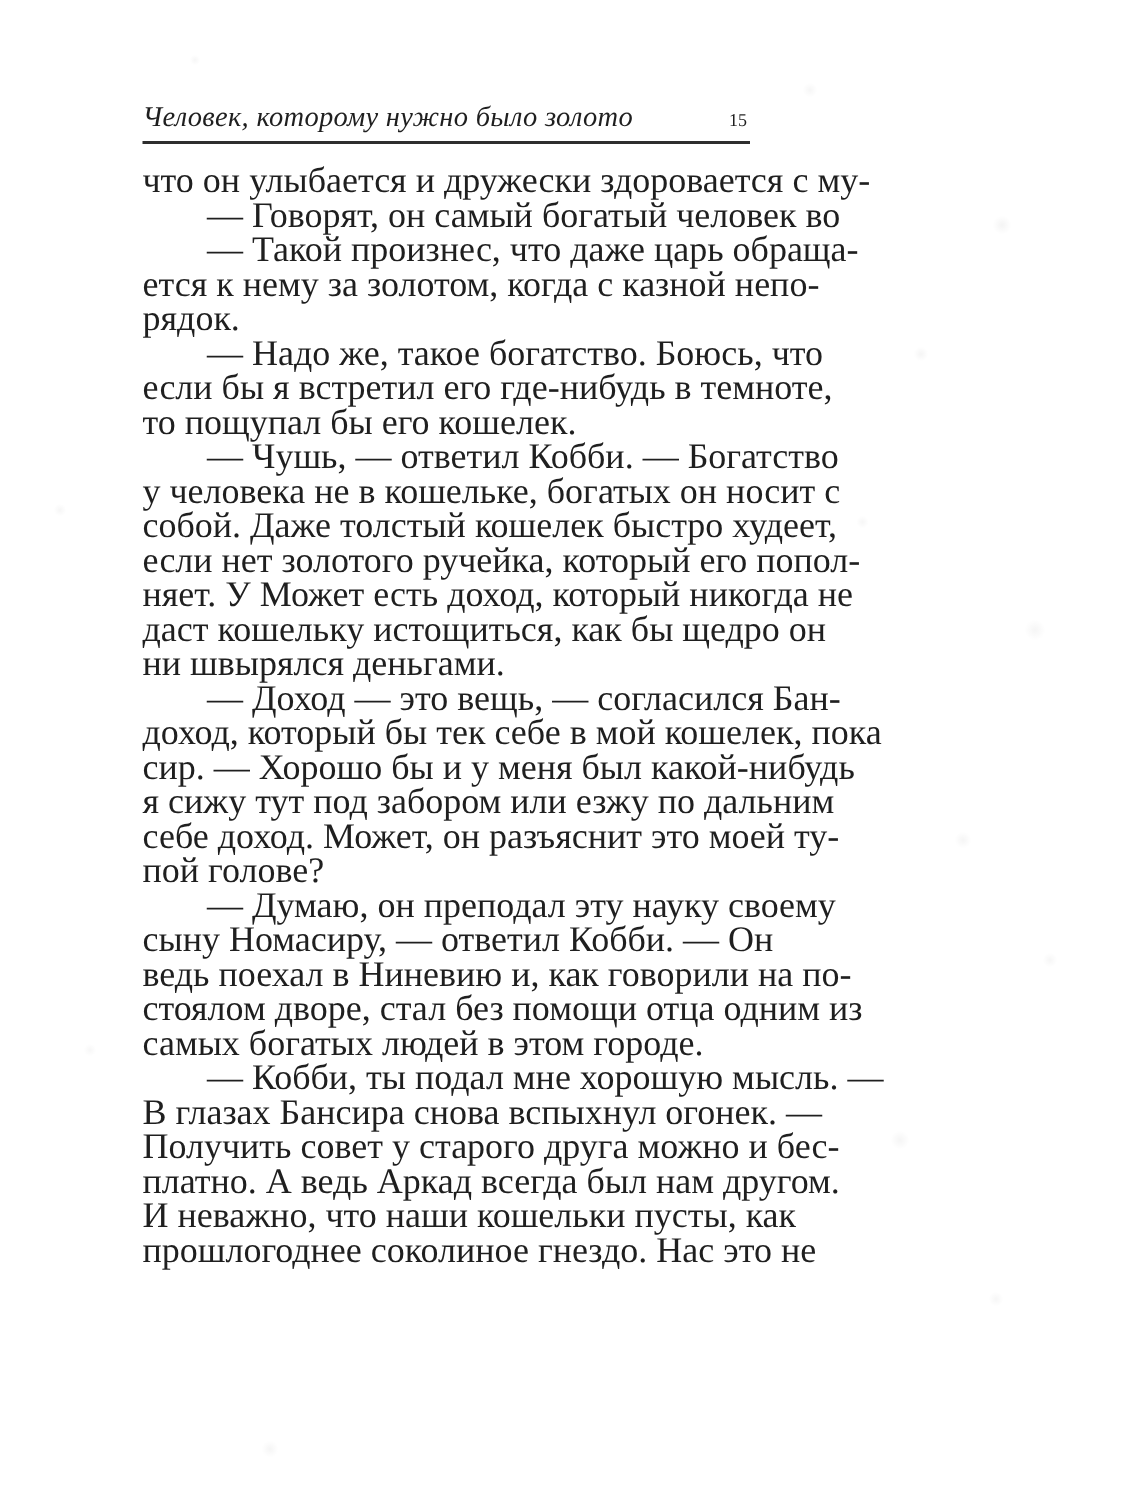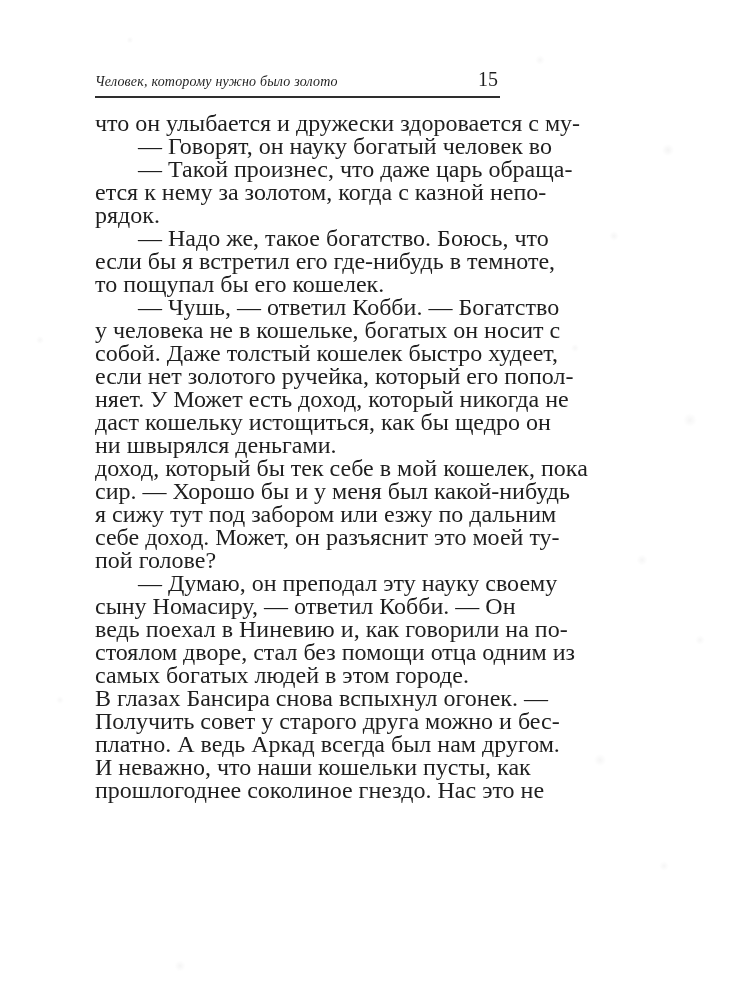--- a/index.html
+++ b/index.html
@@ -52,27 +52,27 @@
     display: flex;
     justify-content: space-between;
     align-items: baseline;
     border-bottom: 2px solid #2e2e2e;
     padding-bottom: 3px;
     margin-bottom: 14px;
   }
 
   .running-title {
     font-style: italic;
-    font-size: 14px;
+    font-size: 19px;
     line-height: 22px;
     letter-spacing: 0.2px;
   }
 
   .page-number {
-    font-size: 20px;
+    font-size: 12px;
     line-height: 22px;
     padding-right: 2px;
   }
 
   .page-body {
     width: 405px;
   }
 
   .paragraph {  }
 
@@ -106,21 +106,21 @@
       <span class="running-title">Человек, которому нужно было золото</span>
       <span class="page-number">15</span>
     </div>
 
     <div class="page-body">
 
     <div class="paragraph">
           <div class="line">что он улыбается и дружески здоровается с му-</div>
         </div>
         <div class="paragraph">
-          <div class="line indent">— Говорят, он науку богатый человек во</div>
+          <div class="line indent">— Говорят, он самый богатый человек во</div>
         </div>
         <div class="paragraph">
           <div class="line indent">— Такой произнес, что даже царь обраща-</div>
           <div class="line">ется к нему за золотом, когда с казной непо-</div>
           <div class="line para-end">рядок.</div>
         </div>
         <div class="paragraph">
           <div class="line indent">— Надо же, такое богатство. Боюсь, что</div>
           <div class="line">если бы я встретил его где-нибудь в темноте,</div>
           <div class="line para-end">то пощупал бы его кошелек.</div>
@@ -128,34 +128,36 @@
         <div class="paragraph">
           <div class="line indent">— Чушь, — ответил Кобби. — Богатство</div>
           <div class="line">у человека не в кошельке, богатых он носит с</div>
           <div class="line">собой. Даже толстый кошелек быстро худеет,</div>
           <div class="line">если нет золотого ручейка, который его попол-</div>
           <div class="line">няет. У Может есть доход, который никогда не</div>
           <div class="line">даст кошельку истощиться, как бы щедро он</div>
           <div class="line para-end">ни швырялся деньгами.</div>
         </div>
         <div class="paragraph">
+          <div class="line indent">— Доход — это вещь, — согласился Бан-</div>
           <div class="line">доход, который бы тек себе в мой кошелек, пока</div>
           <div class="line">сир. — Хорошо бы и у меня был какой-нибудь</div>
           <div class="line">я сижу тут под забором или езжу по дальним</div>
           <div class="line">себе доход. Может, он разъяснит это моей ту-</div>
           <div class="line para-end">пой голове?</div>
         </div>
         <div class="paragraph">
           <div class="line indent">— Думаю, он преподал эту науку своему</div>
           <div class="line">сыну Номасиру, — ответил Кобби. — Он</div>
           <div class="line">ведь поехал в Ниневию и, как говорили на по-</div>
           <div class="line">стоялом дворе, стал без помощи отца одним из</div>
           <div class="line para-end">самых богатых людей в этом городе.</div>
         </div>
         <div class="paragraph">
+          <div class="line indent">— Кобби, ты подал мне хорошую мысль. —</div>
           <div class="line">В глазах Бансира снова вспыхнул огонек. —</div>
           <div class="line">Получить совет у старого друга можно и бес-</div>
           <div class="line">платно. А ведь Аркад всегда был нам другом.</div>
           <div class="line">И неважно, что наши кошельки пусты, как</div>
           <div class="line">прошлогоднее соколиное гнездо. Нас это не</div>
         </div>
       </div>
 
   </div>
 </div>

